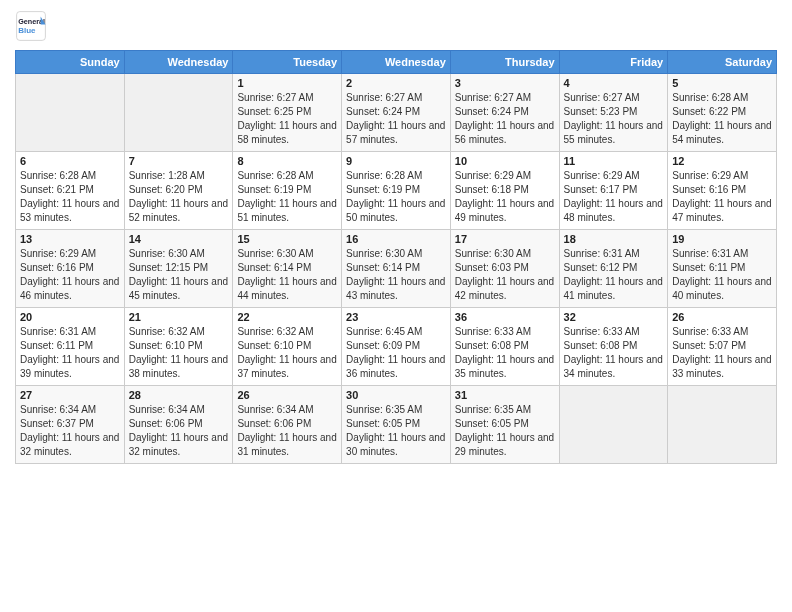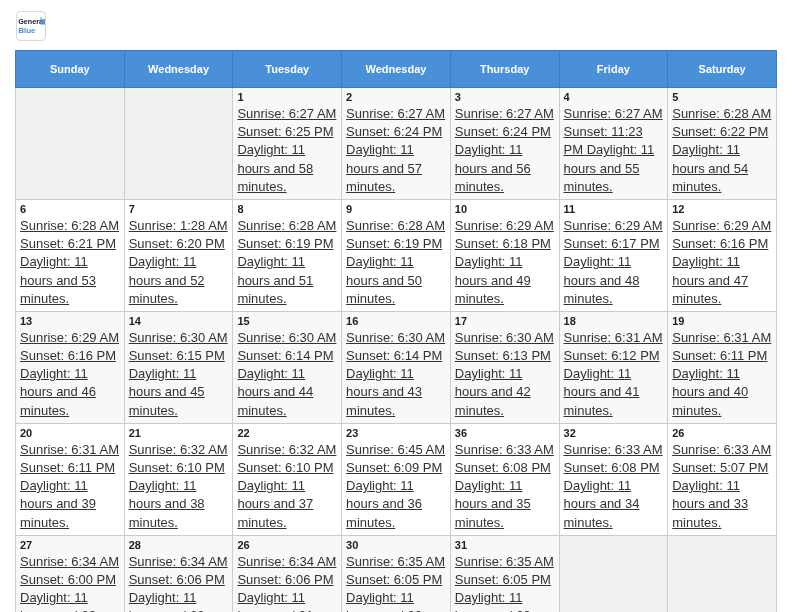--- a/index.html
+++ b/index.html
@@ -44,22 +44,22 @@
     table {
       width: 100%;
       border-collapse: collapse;
       table-layout: fixed;
     }
     thead tr th {
       background-color: #4a90d9;
       color: #fff;
       font-size: 11px;
       font-weight: bold;
-      padding: 12px 4px;
-      text-align: center;
+      padding: 5px 4px;
+      text-align: right;
       border: 1px solid #3a7bc8;
     }
     tbody tr td {
       border: 1px solid #ccc;
       vertical-align: top;
       padding: 3px 4px;
       font-size: 9.5px;
       color: #222;
       height: 78px;
       background: #fff;
@@ -67,24 +67,23 @@
     tbody tr:nth-child(odd) td {
       background: #f8f8f8;
     }
     .day-num {
       font-size: 11px;
       font-weight: bold;
       display: block;
       margin-bottom: 2px;
     }
     .day-info {
-      font-size: 13px;
+      font-size: 10px;
       line-height: 1.4;
       color: #333;
-      text-decoration: underline;
     }
     .empty {
       background: #f0f0f0 !important;
     }
   </style>
 </head>
 <body>
 
 <div class="container">
   <div class="header">
@@ -132,21 +131,21 @@
           </td>
           <td>
             <span class="day-num">3</span>
             <div class="day-info">Sunrise: 6:27 AM
 Sunset: 6:24 PM
 Daylight: 11 hours and 56 minutes.</div>
           </td>
           <td>
             <span class="day-num">4</span>
             <div class="day-info">Sunrise: 6:27 AM
-Sunset: 11:23 PM
+Sunset: 5:23 PM
 Daylight: 11 hours and 55 minutes.</div>
           </td>
           <td>
             <span class="day-num">5</span>
             <div class="day-info">Sunrise: 6:28 AM
 Sunset: 6:22 PM
 Daylight: 11 hours and 54 minutes.</div>
           </td>
         </tr>
         <tr>
@@ -196,39 +195,39 @@
         <tr>
           <td>
             <span class="day-num">13</span>
             <div class="day-info">Sunrise: 6:29 AM
 Sunset: 6:16 PM
 Daylight: 11 hours and 46 minutes.</div>
           </td>
           <td>
             <span class="day-num">14</span>
             <div class="day-info">Sunrise: 6:30 AM
-Sunset: 6:15 PM
+Sunset: 12:15 PM
 Daylight: 11 hours and 45 minutes.</div>
           </td>
           <td>
             <span class="day-num">15</span>
             <div class="day-info">Sunrise: 6:30 AM
 Sunset: 6:14 PM
 Daylight: 11 hours and 44 minutes.</div>
           </td>
           <td>
             <span class="day-num">16</span>
             <div class="day-info">Sunrise: 6:30 AM
 Sunset: 6:14 PM
 Daylight: 11 hours and 43 minutes.</div>
           </td>
           <td>
             <span class="day-num">17</span>
             <div class="day-info">Sunrise: 6:30 AM
-Sunset: 6:13 PM
+Sunset: 6:03 PM
 Daylight: 11 hours and 42 minutes.</div>
           </td>
           <td>
             <span class="day-num">18</span>
             <div class="day-info">Sunrise: 6:31 AM
 Sunset: 6:12 PM
 Daylight: 11 hours and 41 minutes.</div>
           </td>
           <td>
             <span class="day-num">19</span>
@@ -278,21 +277,21 @@
             <span class="day-num">26</span>
             <div class="day-info">Sunrise: 6:33 AM
 Sunset: 5:07 PM
 Daylight: 11 hours and 33 minutes.</div>
           </td>
         </tr>
         <tr>
           <td>
             <span class="day-num">27</span>
             <div class="day-info">Sunrise: 6:34 AM
-Sunset: 6:00 PM
+Sunset: 6:37 PM
 Daylight: 11 hours and 32 minutes.</div>
           </td>
           <td>
             <span class="day-num">28</span>
             <div class="day-info">Sunrise: 6:34 AM
 Sunset: 6:06 PM
 Daylight: 11 hours and 32 minutes.</div>
           </td>
           <td>
             <span class="day-num">26</span>

